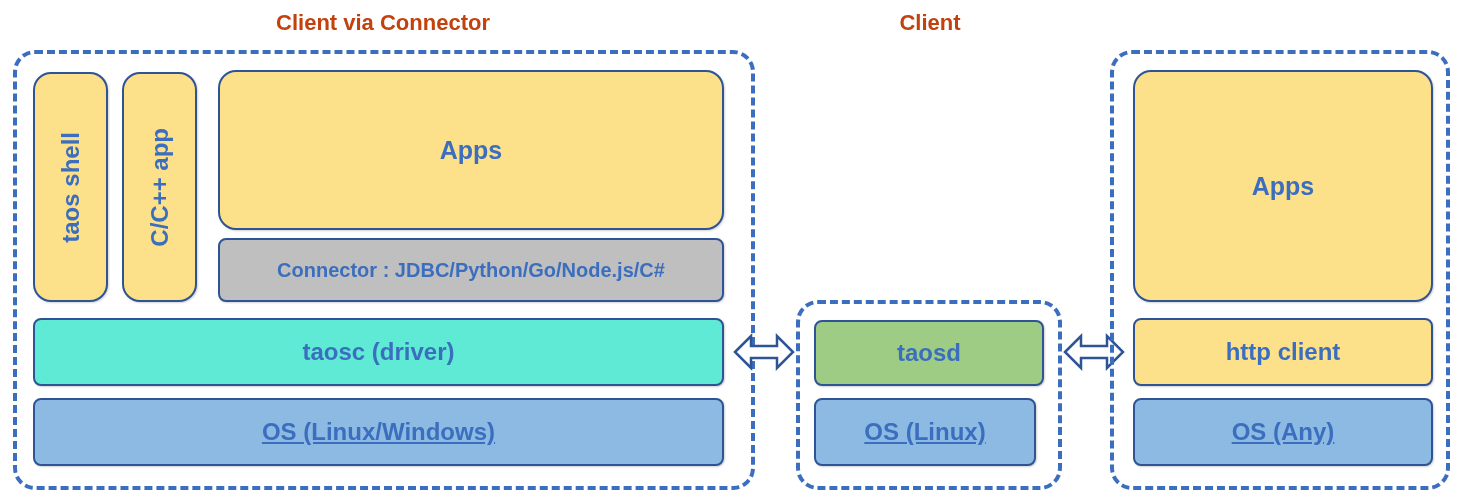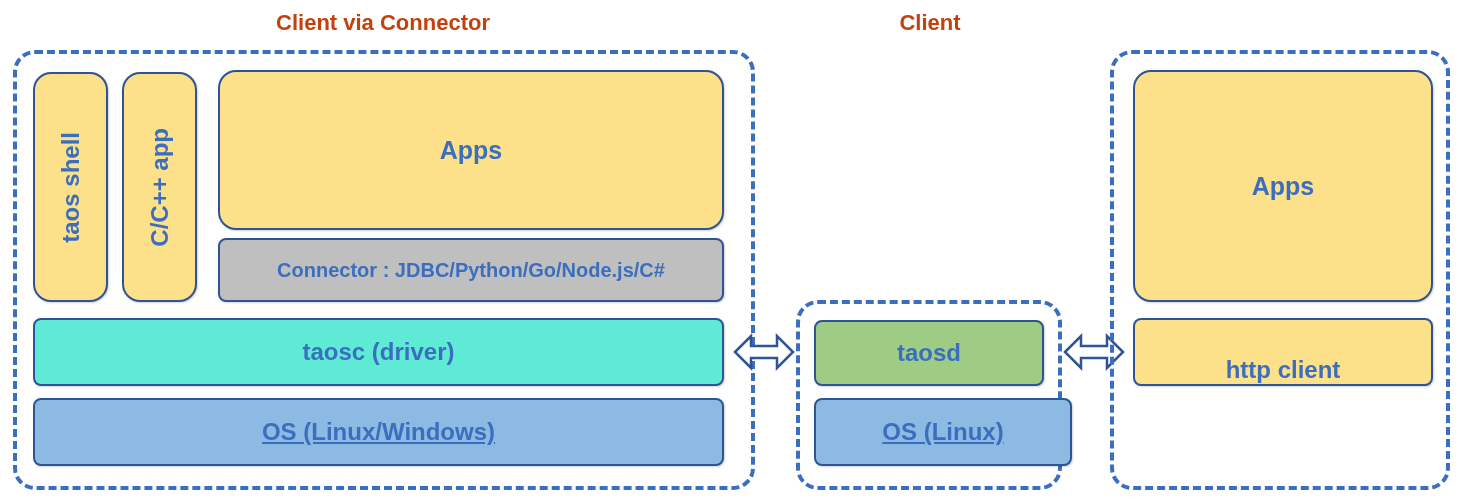--- a/index.html
+++ b/index.html
@@ -115,35 +115,38 @@
     </svg>
   </div>
 
   <div class="group" style="left:796px; top:300px; width:266px; height:190px;">
   </div>
 
   <div class="box fill-green" style="left:814px; top:320px; width:230px; height:66px; font-size:24px;">
     <span>taosd</span>
   </div>
 
-  <div class="box fill-blue" style="left:814px; top:398px; width:258px; height:68px; font-size:24px;">
+  <div class="box fill-blue" style="left:814px; top:398px; width:222px; height:68px; font-size:24px;">
     <span>OS (Linux)</span>
   </div>
 
   <div class="arrow" style="left:1063px; top:328px; width:62px; height:48px;">
     <svg width="62" height="48" viewBox="0 0 62 48">
       <polygon points="2,24 18,8 18,18 44,18 44,8 60,24 44,40 44,30 18,30 18,40" fill="#ffffff" stroke="#2E5496" stroke-width="2.5" stroke-linejoin="miter"></polygon>
     </svg>
   </div>
 
   <div class="group" style="left:1110px; top:50px; width:340px; height:440px;">
   </div>
 
   <div class="box fill-yellow tall-radius" style="left:1133px; top:70px; width:300px; height:232px; font-size:25px; flex-direction:column;">
     <span>Apps</span>
   </div>
 
-  <div class="box fill-yellow" style="left:1133px; top:318px; width:300px; height:68px; font-size:24px;align-items:flex-end;">
+  <div class="box fill-yellow" style="left:1133px; top:318px; width:300px; height:68px; font-size:24px;">
     <span>http client</span>
   </div>
 
+  <div class="box fill-blue" style="left:1133px; top:398px; width:300px; height:68px; font-size:24px;">
+    <span>OS (Any)</span>
+  </div>
 
 </div>
 
 </body></html>

